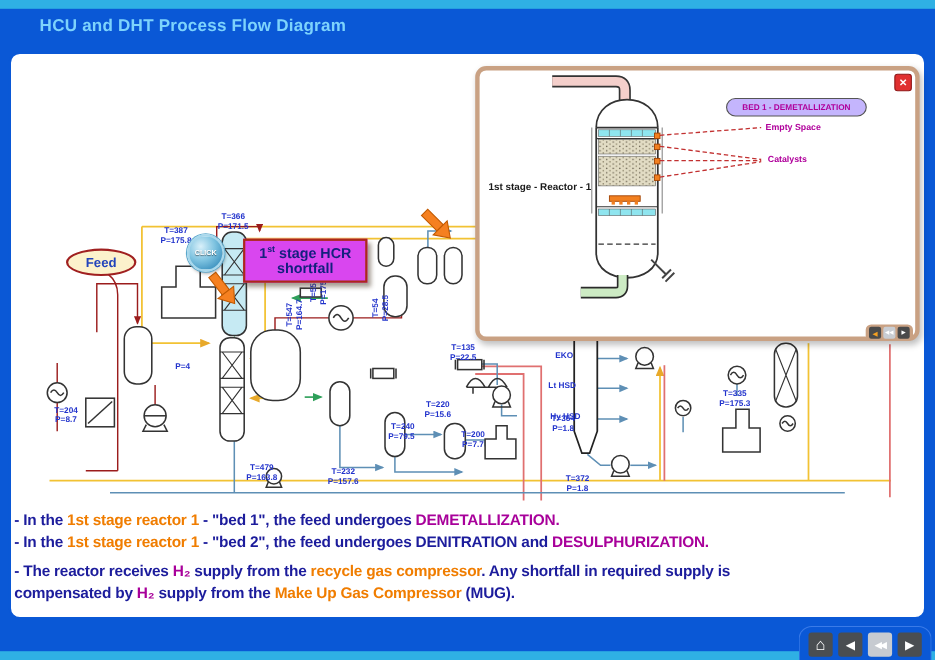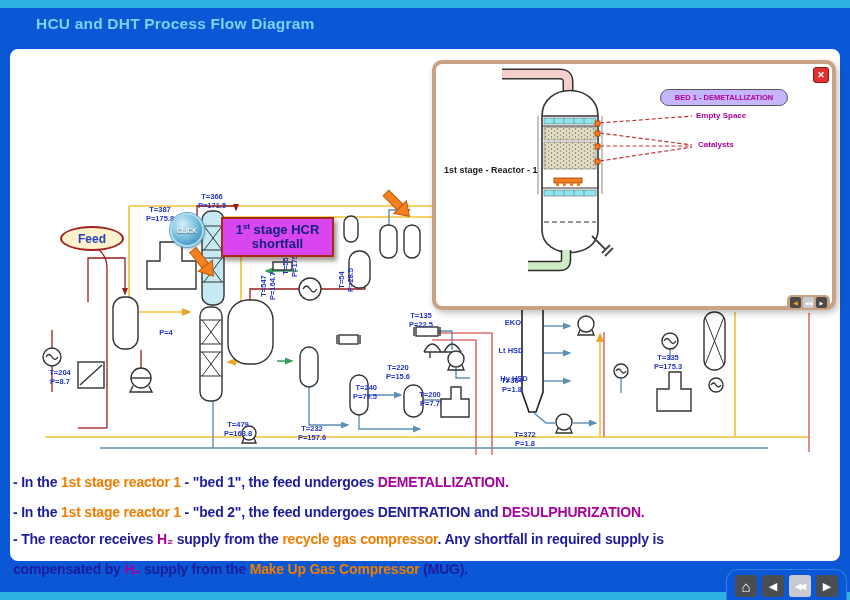--- a/index.html
+++ b/index.html
@@ -44,21 +44,21 @@
   .reactor-label{position:absolute;left:8px;top:101px;color:#1a1a1a;font-size:9px;font-weight:bold;z-index:4;}
   .popup-nav{position:absolute;right:2px;bottom:-4px;background:#C9A183;border-radius:5px;padding:2px 3px;
         display:flex;gap:2px;z-index:6;}
   .popup-nav .pbtn{width:11px;height:11px;border-radius:2px;background:#4A4A4A;color:#fff;font-size:5px;
         display:flex;align-items:center;justify-content:center;cursor:pointer;}
   .popup-nav .pbtn.light{background:#C9CDD3;}
   .popup-nav .pbtn.orange{color:#F5A020;font-size:6px;}
 
   
   .notes{position:absolute;left:13px;top:462px;width:812px;z-index:15;}
-  .note-line{font-weight:bold;font-size:14px;line-height:20px;letter-spacing:-0.2px;white-space:nowrap;margin-top:10px;}
+  .note-line{font-weight:bold;font-size:14px;line-height:20px;letter-spacing:-0.2px;white-space:nowrap;}
   .note-line:nth-child(3){margin-top:7px;}
   .c-navy{color:#1C1C9C}.c-orange{color:#F07D00}.c-magenta{color:#A8009A}
 
   
   .main-nav{position:absolute;left:726px;top:569px;width:121px;height:31px;background:#0A58D6;
         border:1px solid #3A7BE8;border-bottom:none;border-radius:12px 12px 0 0;z-index:40;
         display:flex;align-items:flex-start;justify-content:center;gap:5px;padding-top:5px;box-sizing:border-box;}
   .nbtn{width:22px;height:22px;background:#4A4E52;border-radius:3px;color:#fff;display:flex;align-items:center;
         justify-content:center;font-size:11px;cursor:pointer;}
   .nbtn.light{background:#C7CBD1;}

